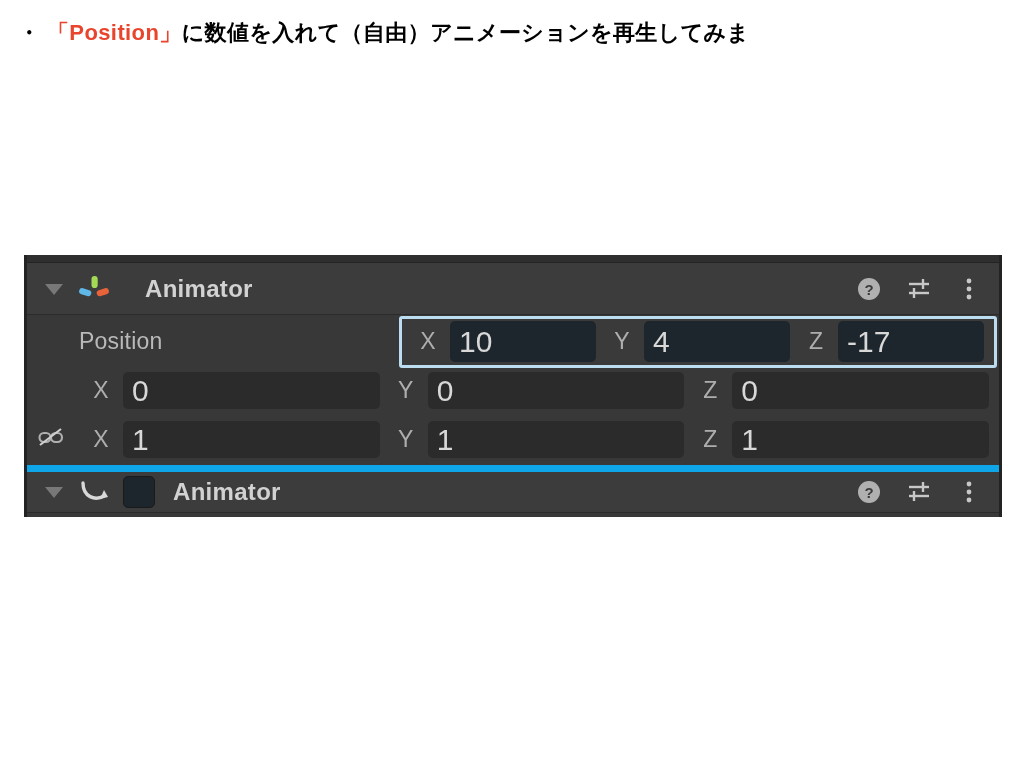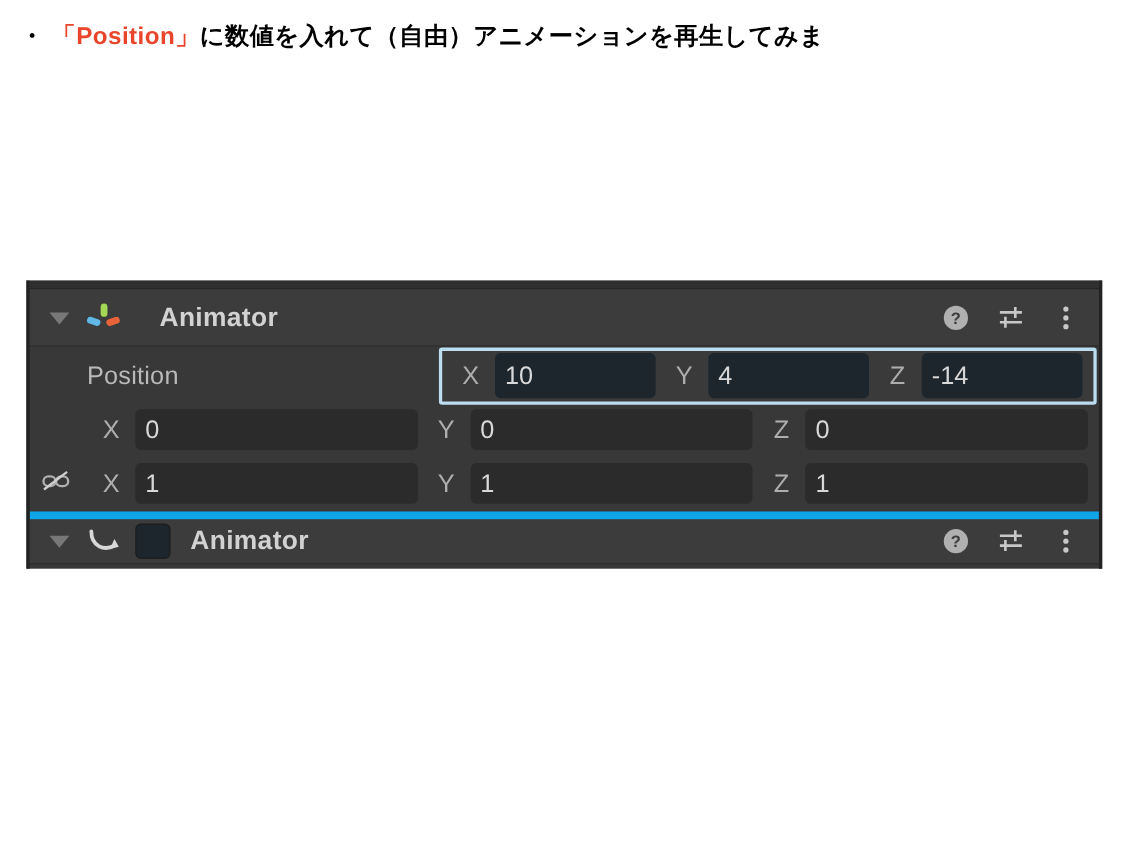--- a/index.html
+++ b/index.html
@@ -160,21 +160,21 @@
   }
   .axis-field {
     flex: 1;
     height: 37px;
     background: #2b2b2b;
     border-radius: 5px;
     display: flex;
     align-items: center;
     padding-left: 9px;
     box-sizing: border-box;
-    font-size: 23px;
+    font-size: 30px;
     color: #d8d8d8;
     margin-right: 4px;
   }
   .vec3.focused .axis-field {
     background: #1d262c;
     height: 41px;
   }
 
   
   .comp-header.next {
@@ -249,21 +249,21 @@
 
     <div class="prop-row">
       <div class="prop-label">Position</div>
       <div class="link-slot"></div>
       <div class="vec3 focused">
         <div class="axis-lbl">X</div>
         <div class="axis-field">10</div>
         <div class="axis-lbl">Y</div>
         <div class="axis-field">4</div>
         <div class="axis-lbl">Z</div>
-        <div class="axis-field">-14</div>
+        <div class="axis-field">-17</div>
       </div>
     </div>
 
     <div class="prop-row">
       <div class="link-slot"></div>
       <div class="vec3">
         <div class="axis-lbl">X</div>
         <div class="axis-field">0</div>
         <div class="axis-lbl">Y</div>
         <div class="axis-field">0</div>

